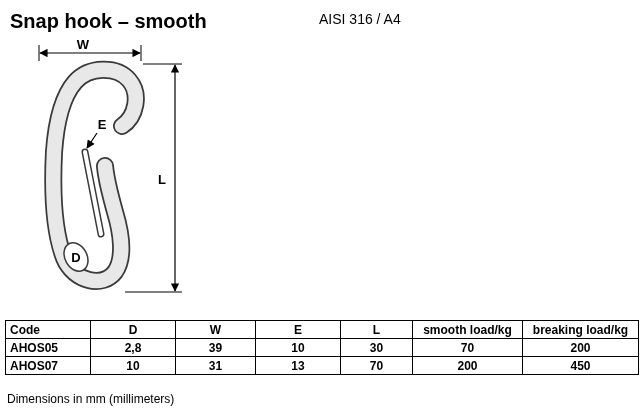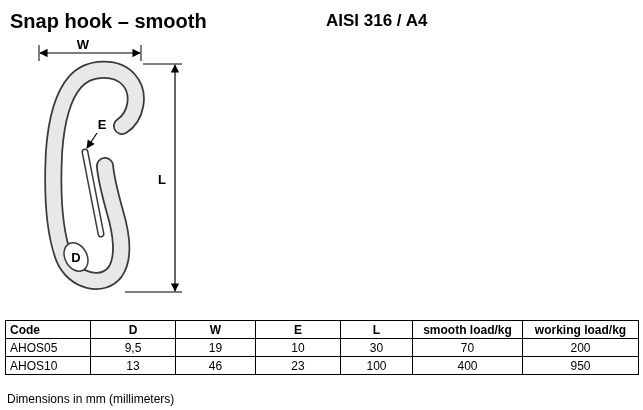--- a/index.html
+++ b/index.html
@@ -9,23 +9,22 @@
     font-family: "Liberation Sans", sans-serif;
     color: #000;
     position: relative;
     overflow: hidden;
   }
   .title {
     position: absolute; left: 10px; top: 10px;
     font-size: 20px; font-weight: bold;
   }
   .material {
-    position: absolute; left: 326px; top: 11px;
-    font-size: 17px;
-    font-weight: bold;
+    position: absolute; left: 319px; top: 11px;
+    font-size: 14px;
   }
   svg.drawing { position: absolute; left: 25px; top: 36px; }
   svg.drawing text {
     font-family: "Liberation Sans", sans-serif;
     font-size: 13px; font-weight: bold; fill: #000;
   }
   table.spec {
     position: absolute; left: 5px; top: 320px;
     width: 633px;
     border-collapse: collapse;
@@ -33,21 +32,21 @@
     font-size: 12px;
   }
   .spec th, .spec td {
     border: 1px solid #000;
     padding: 1px 4px;
     height: 15px;
     overflow: hidden; white-space: nowrap;
   }
   .spec th { font-weight: bold; text-align: center; }
   .spec th.col-code, .spec td.col-code { text-align: left; }
-  .spec td { text-align: center; }
+  .spec td { text-align: center; font-weight: bold; }
   .note {
     position: absolute; left: 7px; top: 392px;
     font-size: 12px; 
   }
 </style>
 </head>
 <body>
 
 <div>
 
@@ -115,40 +114,40 @@
       <col style="width:116px">
     </colgroup>
     <thead>
       <tr>
         <th class="col-code">Code</th>
         <th>D</th>
         <th>W</th>
         <th>E</th>
         <th>L</th>
         <th>smooth load/kg</th>
-        <th>working load/kg</th>
+        <th>breaking load/kg</th>
       </tr>
     </thead>
     <tbody>
       <tr>
         <td class="col-code">AHOS05</td>
-        <td>9,5</td>
-        <td>19</td>
+        <td>2,8</td>
+        <td>39</td>
         <td>10</td>
         <td>30</td>
         <td>70</td>
         <td>200</td>
       </tr>
       <tr>
-        <td class="col-code">AHOS10</td>
+        <td class="col-code">AHOS07</td>
+        <td>10</td>
+        <td>31</td>
         <td>13</td>
-        <td>46</td>
-        <td>23</td>
-        <td>100</td>
-        <td>400</td>
-        <td>950</td>
+        <td>70</td>
+        <td>200</td>
+        <td>450</td>
       </tr>
     </tbody>
   </table>
 
   <div class="note">Dimensions in mm (millimeters)</div>
 
 </div>
 
 </body></html>

